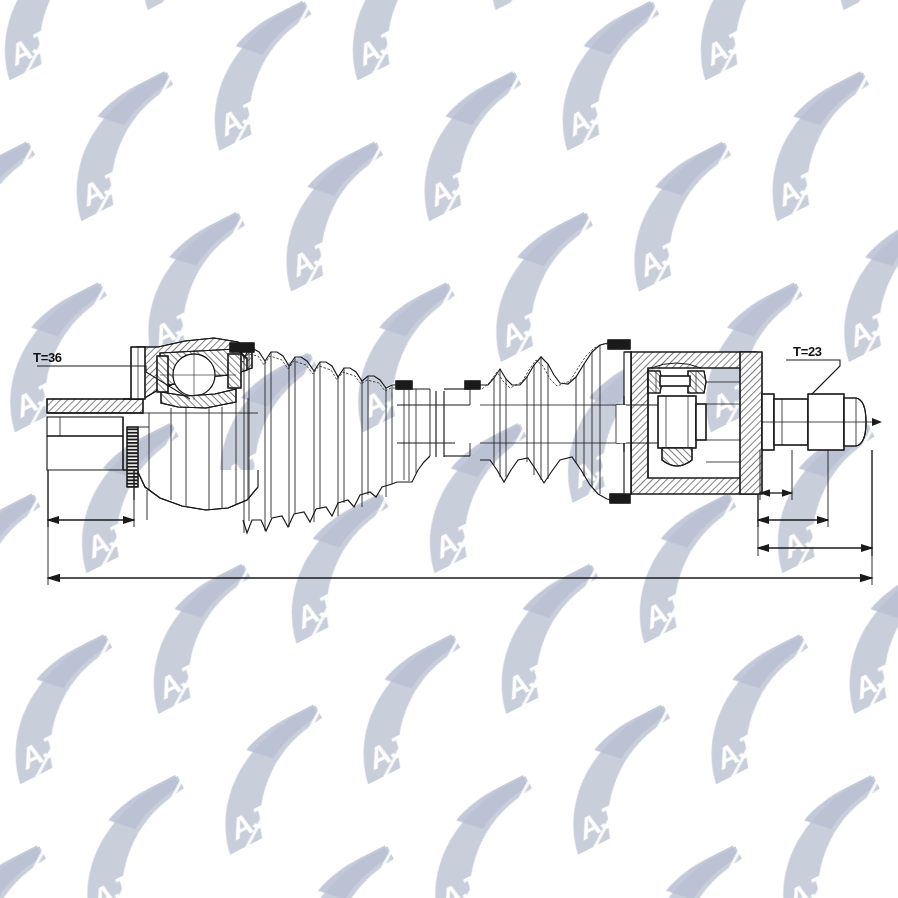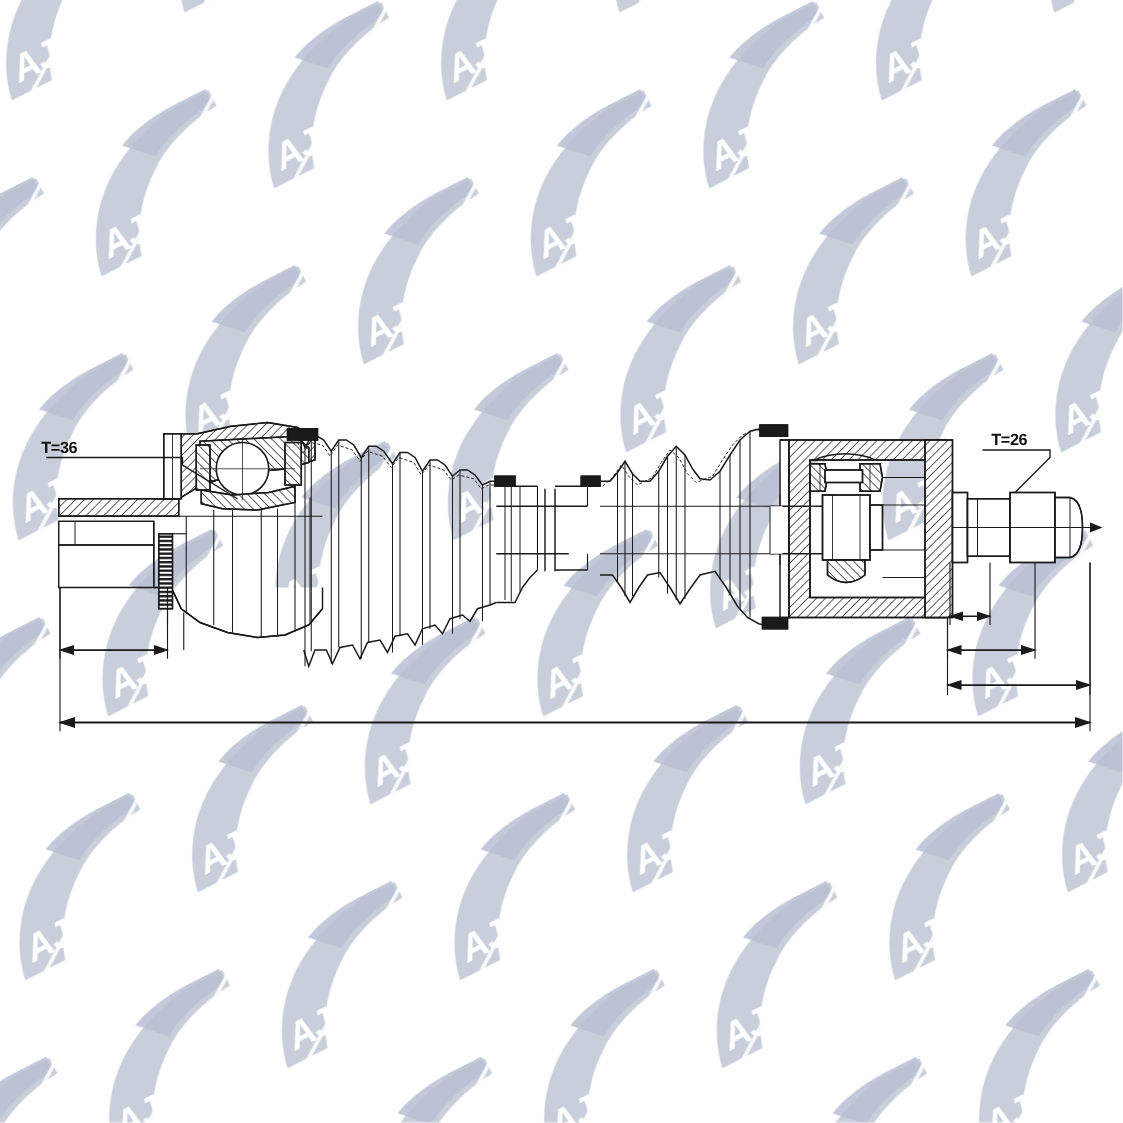--- a/index.html
+++ b/index.html
@@ -371,16 +371,16 @@
         <path d="M37,366 L146,366 L146,372 L190,399" fill="none"></path>
 
         <path d="M786,360 L840,360 L840,366 L812,394" fill="none"></path>
       </g>
 
     </g>
   </svg>
 
   <div id="label-layer">
     <div class="spline-label" style="left:33px; top:350px;">T=36</div>
-    <div class="spline-label" style="left:793px; top:344px;">T=26</div>
+    <div class="spline-label" style="left:793px; top:344px;">T=23</div>
   </div>
 
 </div>
 
 </body></html>

